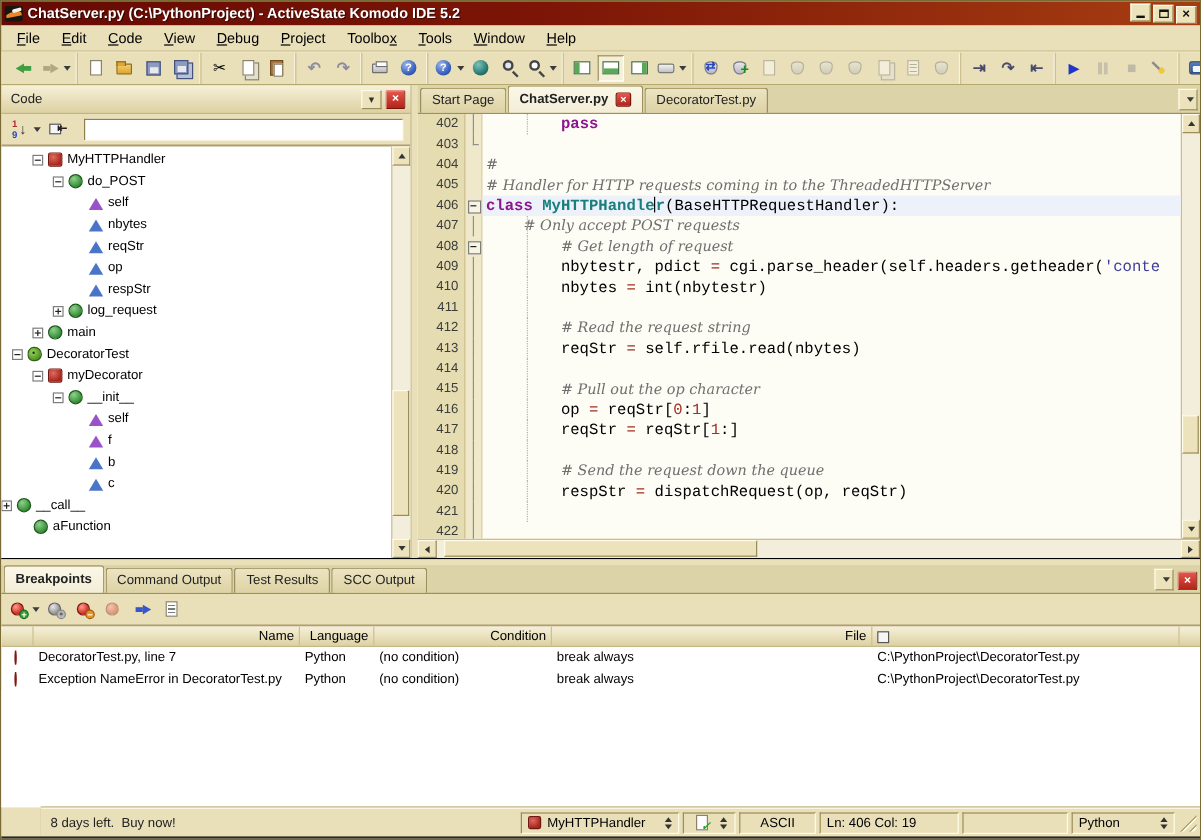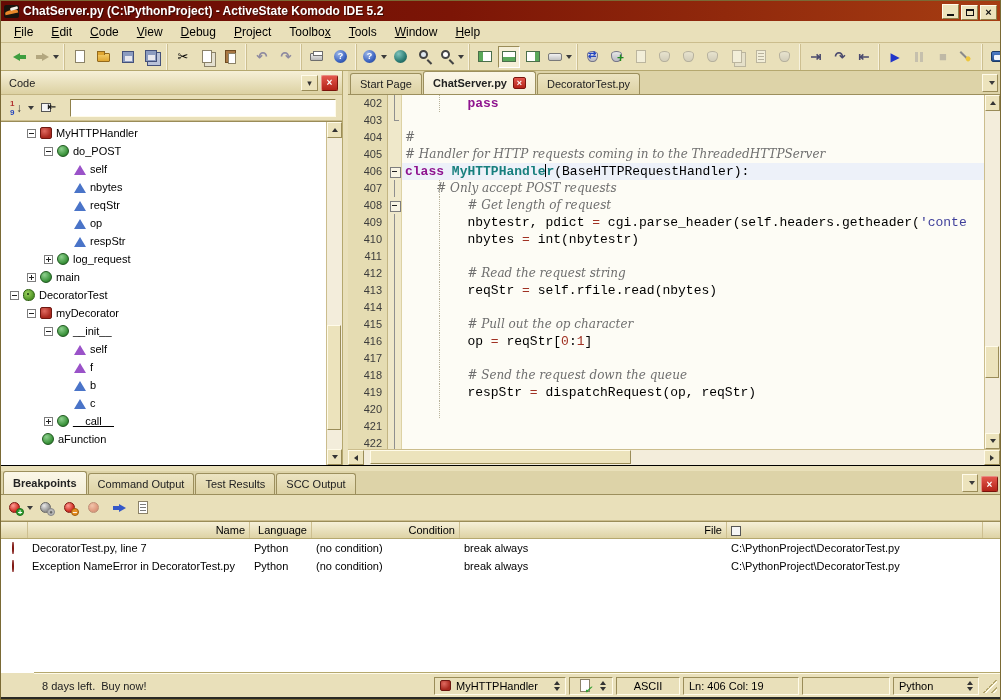--- a/index.html
+++ b/index.html
@@ -539,26 +539,26 @@
             <div class="trow" style="padding-left: 60px;">
               <span class="espace"></span>
               <span class="ti ti-var"></span>
               <span>b</span>
             </div>
             <div class="trow" style="padding-left: 60px;">
               <span class="espace"></span>
               <span class="ti ti-var"></span>
               <span>c</span>
             </div>
-            <div class="trow" style="padding-left: 43px; text-decoration: underline;">
+            <div class="trow" style="">
               <span class="ebox plus"></span>
               <span class="ti ti-method"></span>
               <span>__call__</span>
             </div>
-            <div class="trow" style="padding-left: 28px;">
+            <div class="trow" style="padding-left: 14px;">
               <span class="espace"></span>
               <span class="ti ti-method"></span>
               <span>aFunction</span>
             </div>
           </div>
         <div class="vscroll">
           <div class="sbtn up"></div>
           <div class="strack">
               <div class="sthumb" style="top:60%;height:34%;"></div>
             </div>
@@ -640,20 +640,21 @@
             <div class="cline"><span class="ig" style="left: calc(4ch + 3px);"></span><span class="t-txt">    </span><span class="t-com"># Only accept POST requests</span></div>
             <div class="cline"><span class="ig" style="left: calc(4ch + 3px);"></span><span class="t-txt">        </span><span class="t-com"># Get length of request</span></div>
             <div class="cline"><span class="ig" style="left: calc(4ch + 3px);"></span><span class="t-txt">        nbytestr, pdict </span><span class="t-op">=</span><span class="t-txt"> cgi.parse_header(self.headers.getheader(</span><span class="t-str">'conte</span></div>
             <div class="cline"><span class="ig" style="left: calc(4ch + 3px);"></span><span class="t-txt">        nbytes </span><span class="t-op">=</span><span class="t-txt"> int(nbytestr)</span></div>
             <div class="cline"><span class="ig" style="left: calc(4ch + 3px);"></span></div>
             <div class="cline"><span class="ig" style="left: calc(4ch + 3px);"></span><span class="t-txt">        </span><span class="t-com"># Read the request string</span></div>
             <div class="cline"><span class="ig" style="left: calc(4ch + 3px);"></span><span class="t-txt">        reqStr </span><span class="t-op">=</span><span class="t-txt"> self.rfile.read(nbytes)</span></div>
             <div class="cline"><span class="ig" style="left: calc(4ch + 3px);"></span></div>
             <div class="cline"><span class="ig" style="left: calc(4ch + 3px);"></span><span class="t-txt">        </span><span class="t-com"># Pull out the op character</span></div>
             <div class="cline"><span class="ig" style="left: calc(4ch + 3px);"></span><span class="t-txt">        op </span><span class="t-op">=</span><span class="t-txt"> reqStr[</span><span class="t-num">0</span><span class="t-txt">:</span><span class="t-num">1</span><span class="t-txt">]</span></div>
+            <div class="cline"><span class="ig" style="left: calc(4ch + 3px);"></span><span class="t-txt">        reqStr </span><span class="t-op">=</span><span class="t-txt"> reqStr[</span><span class="t-num">1</span><span class="t-txt">:]</span></div>
             <div class="cline"><span class="ig" style="left: calc(4ch + 3px);"></span></div>
             <div class="cline"><span class="ig" style="left: calc(4ch + 3px);"></span><span class="t-txt">        </span><span class="t-com"># Send the request down the queue</span></div>
             <div class="cline"><span class="ig" style="left: calc(4ch + 3px);"></span><span class="t-txt">        respStr </span><span class="t-op">=</span><span class="t-txt"> dispatchRequest(op, reqStr)</span></div>
             <div class="cline"><span class="ig" style="left: calc(4ch + 3px);"></span></div>
           </div>
         <div class="vscroll">
           <div class="sbtn up"></div>
           <div class="strack">
               <div class="sthumb" style="top:73%;height:10%;"></div>
             </div>

